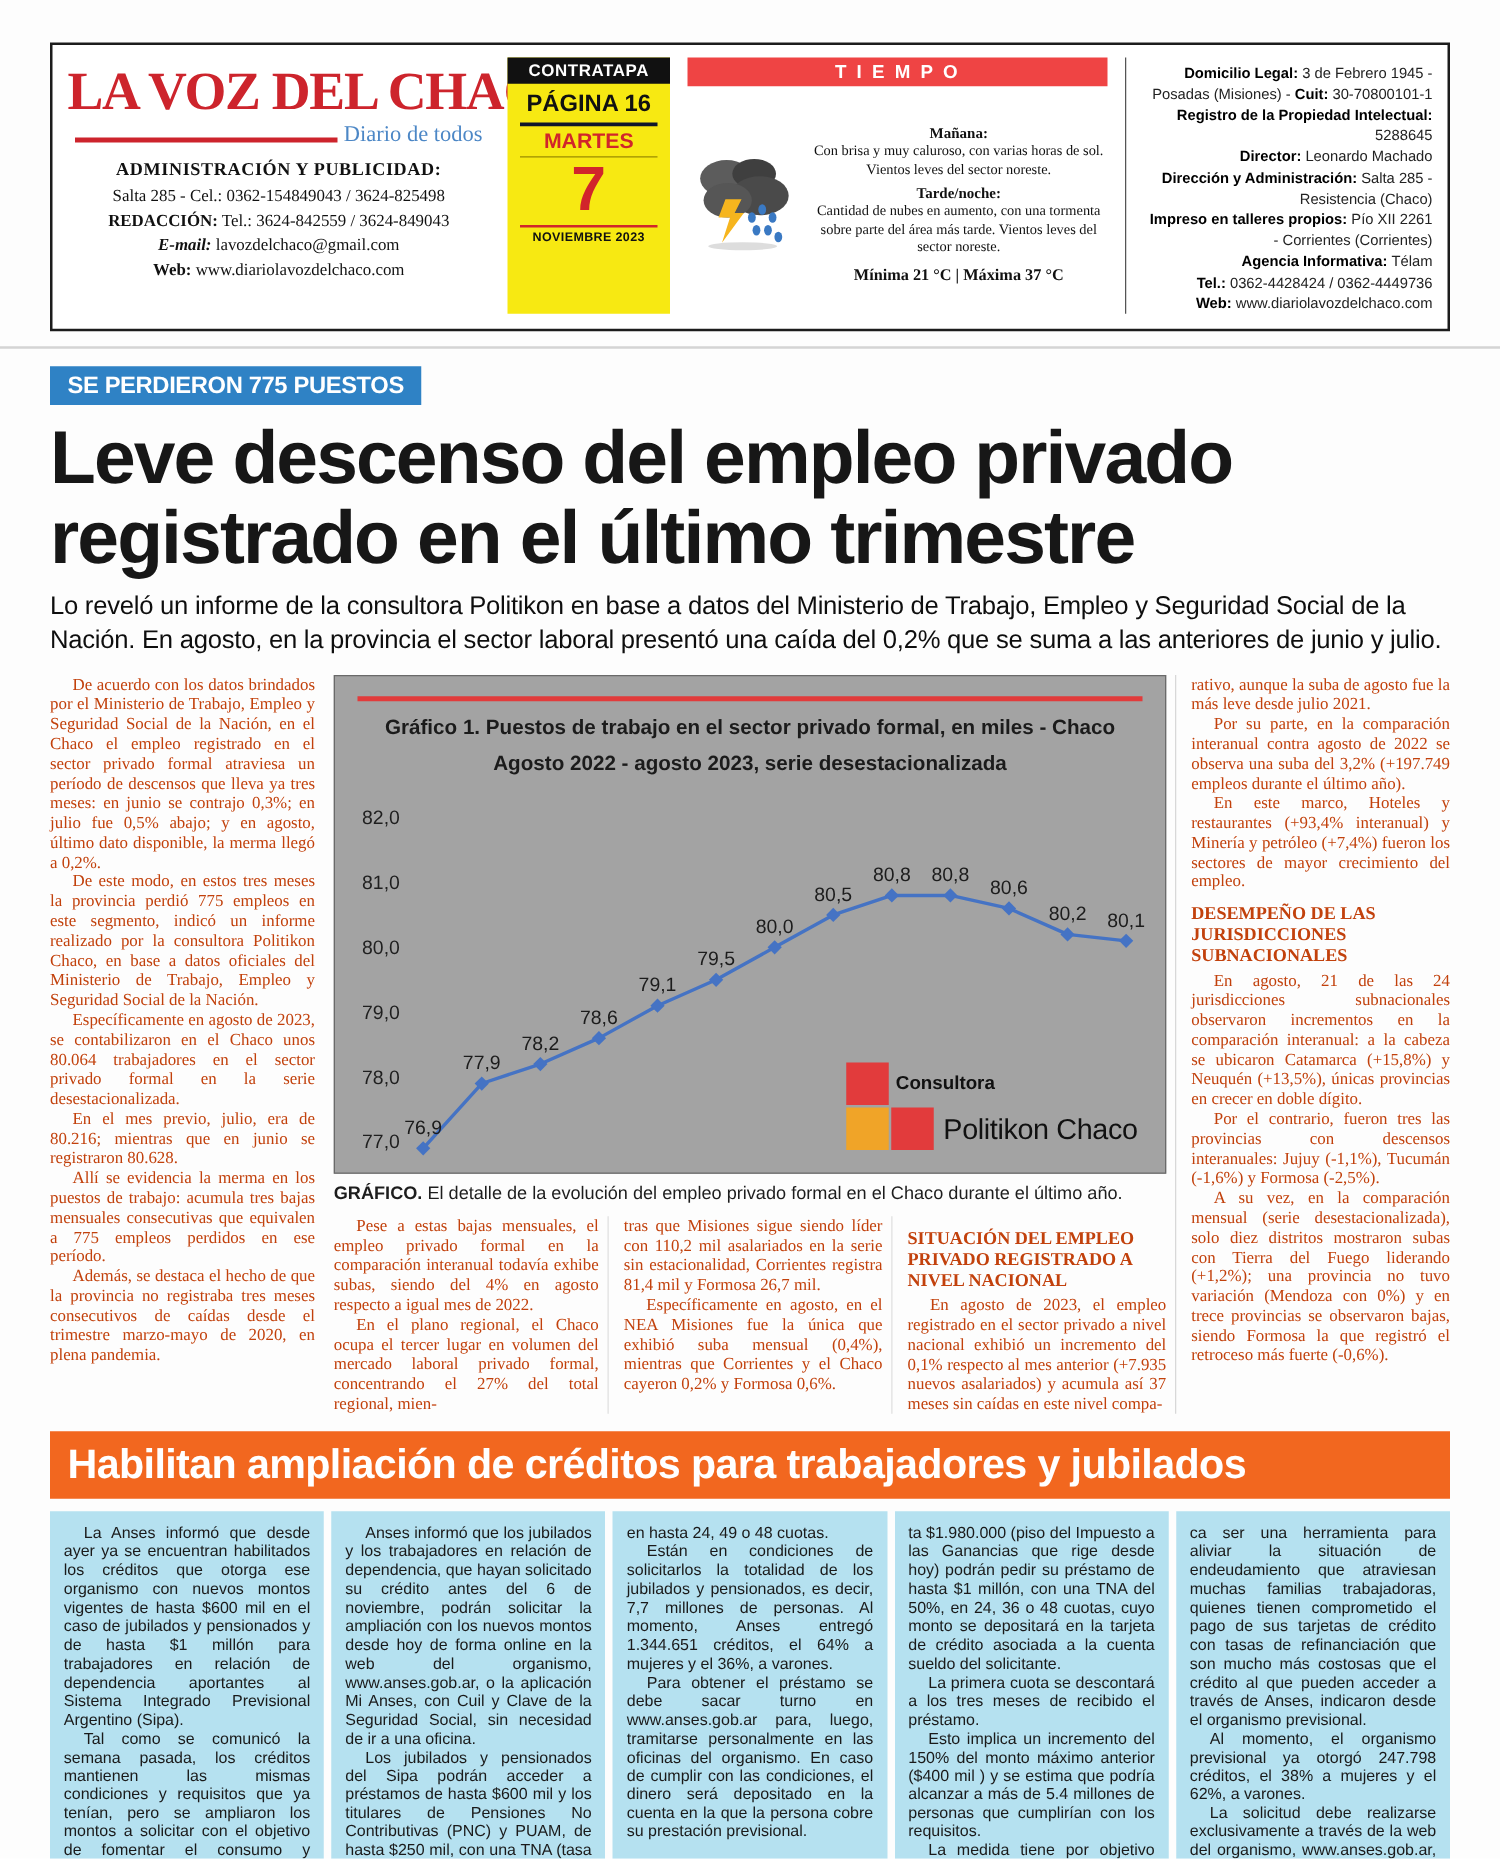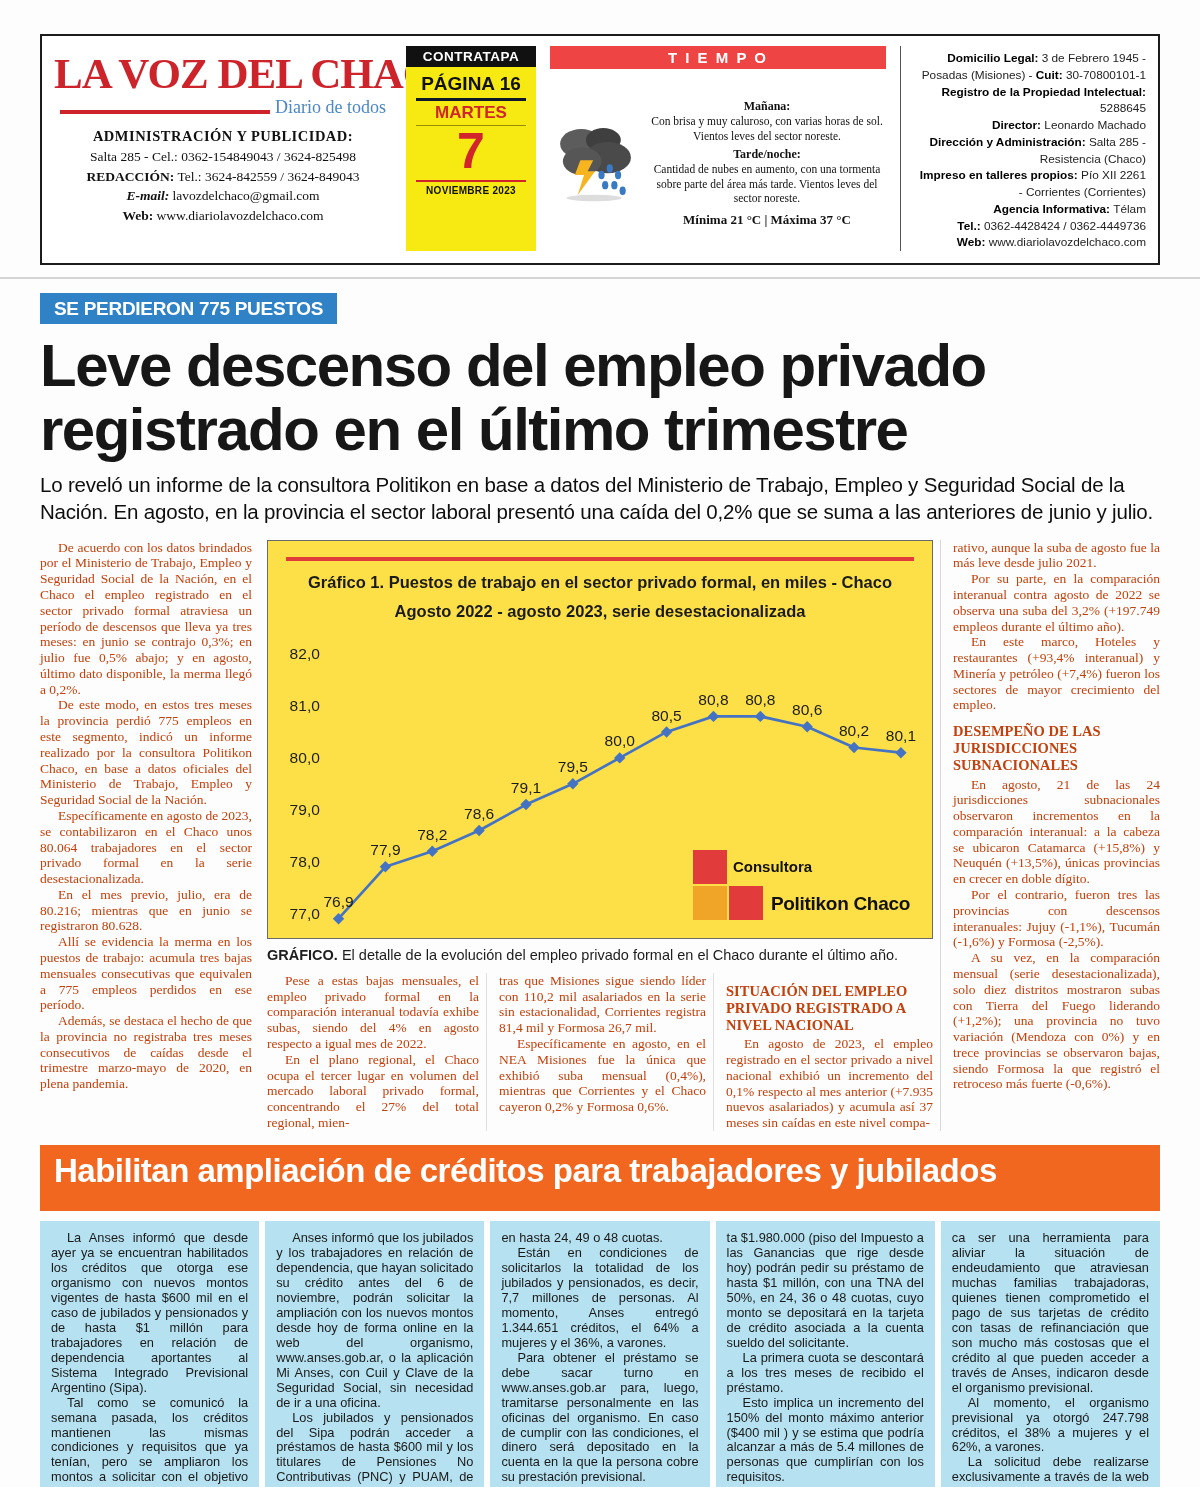--- a/index.html
+++ b/index.html
@@ -69,43 +69,43 @@
   .mid1 { grid-column:2; grid-row:2; }
   .mid2 { grid-column:3; grid-row:2; }
   .mid3 { grid-column:4; grid-row:2; }
   .col-right { grid-column:5; grid-row:1 / 3; border-left:1px solid #d8d8d8; padding-left:12px; margin-left:-8px; }
   .mid2, .mid3 { border-left:1px solid #e0e0e0; padding-left:12px; margin-left:-8px; }
   .bodytext { font-size:13.5px; line-height:1.17; text-align:justify; color:#c2410c; }
   .bodytext .para { text-indent:18px; }
   .bodytext .para.cont { text-indent:0; }
   .bodytext .subhead { font-size:14.5px; font-weight:bold; line-height:1.18; margin:10px 0 2px; text-align:left; }
   
-  .chart-box { border:1.5px solid #6a6a6a; background:#fde047; position:relative; padding:0 0 4px; }
+  .chart-box { border:1.5px solid #6a6a6a; background:#a3a3a3; position:relative; padding:0 0 4px; }
   .chart-redline { height:4px; background:#e23b3b; margin:16px 18px 12px; }
   .chart-title, .chart-subtitle {
     text-align:center; font-family:"Liberation Sans",sans-serif; font-weight:bold;
     font-size:16.5px; color:#1b1b1b; margin:2px 0 10px;
   }
   .chart-subtitle { margin-bottom:2px; }
   .chart-svg-holder svg { width:100%; display:block; }
   .pk-logo { position:absolute; right:22px; bottom:16px; display:grid;
              grid-template-columns:34px 34px auto; grid-template-rows:34px 36px; gap:2px;
              font-family:"Liberation Sans",sans-serif; }
   .pk-sq { width:34px; height:34px; }
   .pk-red { background:#e23b3c; }
   .pk-orange { background:#f0a428; }
   .pk-t1 { grid-column:2 / 4; grid-row:1; align-self:center; font-weight:bold; font-size:15px; color:#111; padding-left:4px; }
-  .pk-t2 { grid-column:3; grid-row:2; align-self:center; font-weight:bold; font-size:19px; color:#111; padding-left:6px; letter-spacing:-.3px; }
+  .pk-t2 { grid-column:3; grid-row:2; align-self:center; font-weight:normal; font-size:23px; color:#111; padding-left:6px; letter-spacing:-.3px; }
   .chart-caption { font-family:"Liberation Sans",sans-serif; font-size:14.5px; color:#1d1d1d; margin:8px 0 10px; }
   .chart-caption b { font-weight:bold; }
   
   .banner {
     margin-top:14px; background:#f2671f; color:#fff;
     font-family:"Liberation Sans",sans-serif; font-weight:800; font-size:33px;
-    letter-spacing:-.5px; padding:7px 14px 21px;
+    letter-spacing:-.5px; padding:7px 14px 9px;
   }
   .bottom-grid { display:grid; grid-template-columns:repeat(5,1fr); gap:6px; margin-top:10px; }
   .bottom-col {
     background:#b5e1f0; padding:10px 11px; font-family:"Liberation Sans",sans-serif;
     font-size:12.8px; line-height:1.17; text-align:justify; color:#1a1a1a;
   }
   .bottom-col .para { text-indent:16px; }
   .bottom-col .para.cont { text-indent:0; }
 </style>
 </head>

